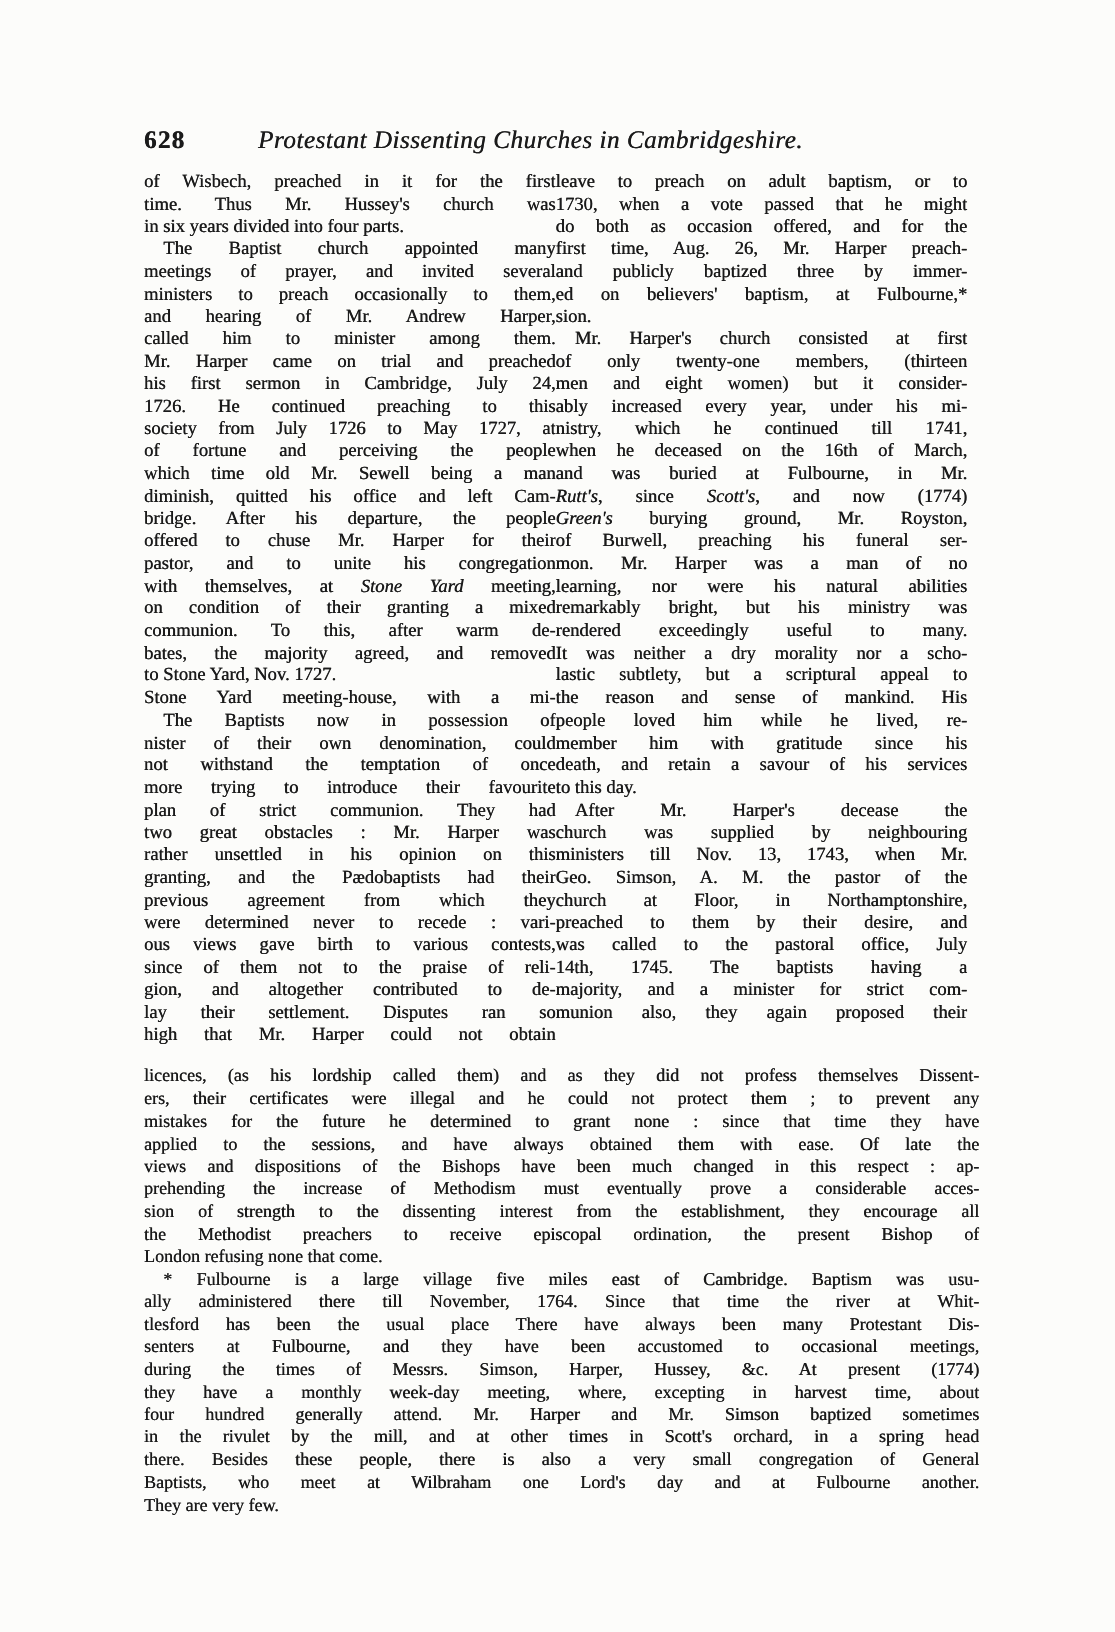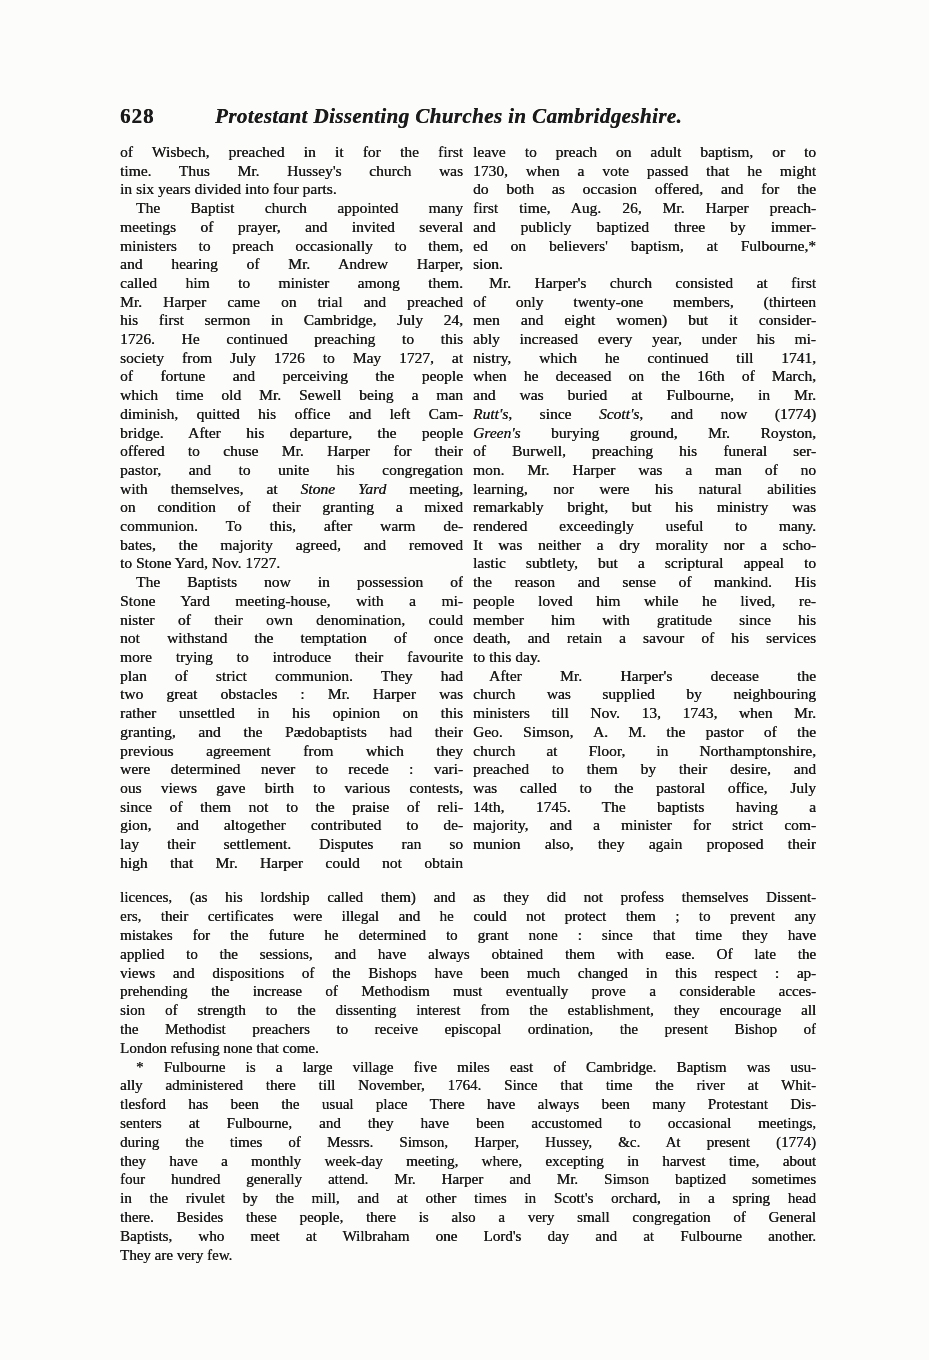--- a/index.html
+++ b/index.html
@@ -13,24 +13,24 @@
   .page { position: relative; width: 929px; height: 1360px; overflow: hidden; }
   .content {
     position: absolute; left: 120px; top: 104px; width: 696px;
     text-shadow: 0.3px 0 0 currentColor; 
   }
   .header { display: flex; align-items: flex-start; height: 30px; }
   .pagenum {
     width: 95px; font-size: 21px; font-weight: bold; letter-spacing: 1px;
   }
   .title {
-    font-size: 21px; font-weight: bold; font-style: italic; letter-spacing: 0.4px;
+    font-size: 21px; font-weight: normal; font-style: italic; letter-spacing: 0.4px;
     white-space: nowrap;
   }
-  .columns { display: flex; gap: 10px; margin-top: 9px; }
+  .columns { display: flex; gap: 0; margin-top: 9px; }
   .col {
     width: 343px; font-size: 15.5px; line-height: 18.7px; overflow: hidden;
   }
   .footnote {
     margin-top: 16px; width: 696px; font-size: 15px; line-height: 18.8px; overflow: hidden;
   }
   .line {
     text-align: justify;
     text-align-last: justify;
     white-space: nowrap;
@@ -68,22 +68,22 @@
           <div class="line">which time old Mr. Sewell being a man</div>
           <div class="line">diminish, quitted his office and left Cam-</div>
           <div class="line">bridge. After his departure, the people</div>
           <div class="line">offered to chuse Mr. Harper for their</div>
           <div class="line">pastor, and to unite his congregation</div>
           <div class="line">with themselves, at <i>Stone Yard</i> meeting,</div>
           <div class="line">on condition of their granting a mixed</div>
           <div class="line">communion. To this, after warm de-</div>
           <div class="line">bates, the majority agreed, and removed</div>
           <div class="line end">to Stone Yard, Nov. 1727.</div>
+          <div class="line">Stone Yard meeting-house, with a mi-</div>
           <div class="line indent">The Baptists now in possession of</div>
-          <div class="line">Stone Yard meeting-house, with a mi-</div>
           <div class="line">nister of their own denomination, could</div>
           <div class="line">not withstand the temptation of once</div>
           <div class="line">more trying to introduce their favourite</div>
           <div class="line">plan of strict communion. They had</div>
           <div class="line">two great obstacles : Mr. Harper was</div>
           <div class="line">rather unsettled in his opinion on this</div>
           <div class="line">granting, and the Pædobaptists had their</div>
           <div class="line">previous agreement from which they</div>
           <div class="line">were determined never to recede : vari-</div>
           <div class="line">ous views gave birth to various contests,</div>

